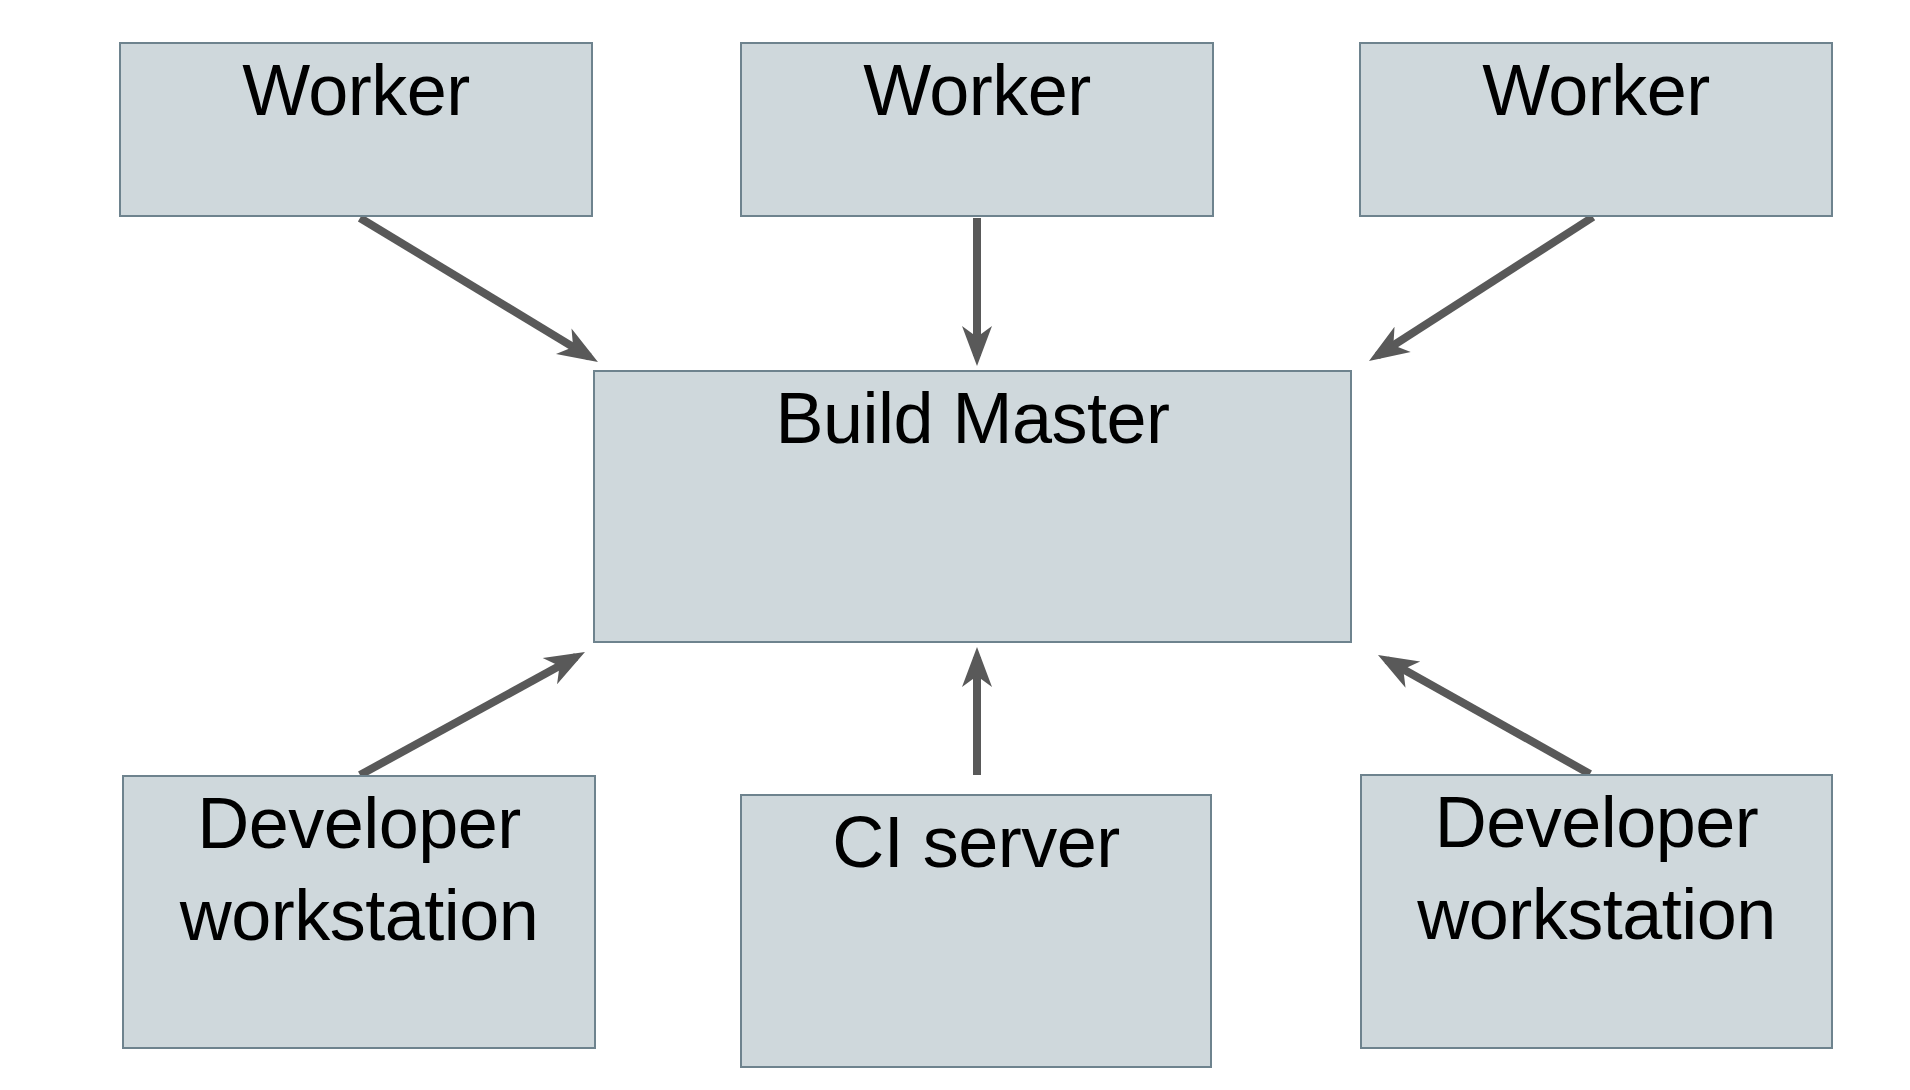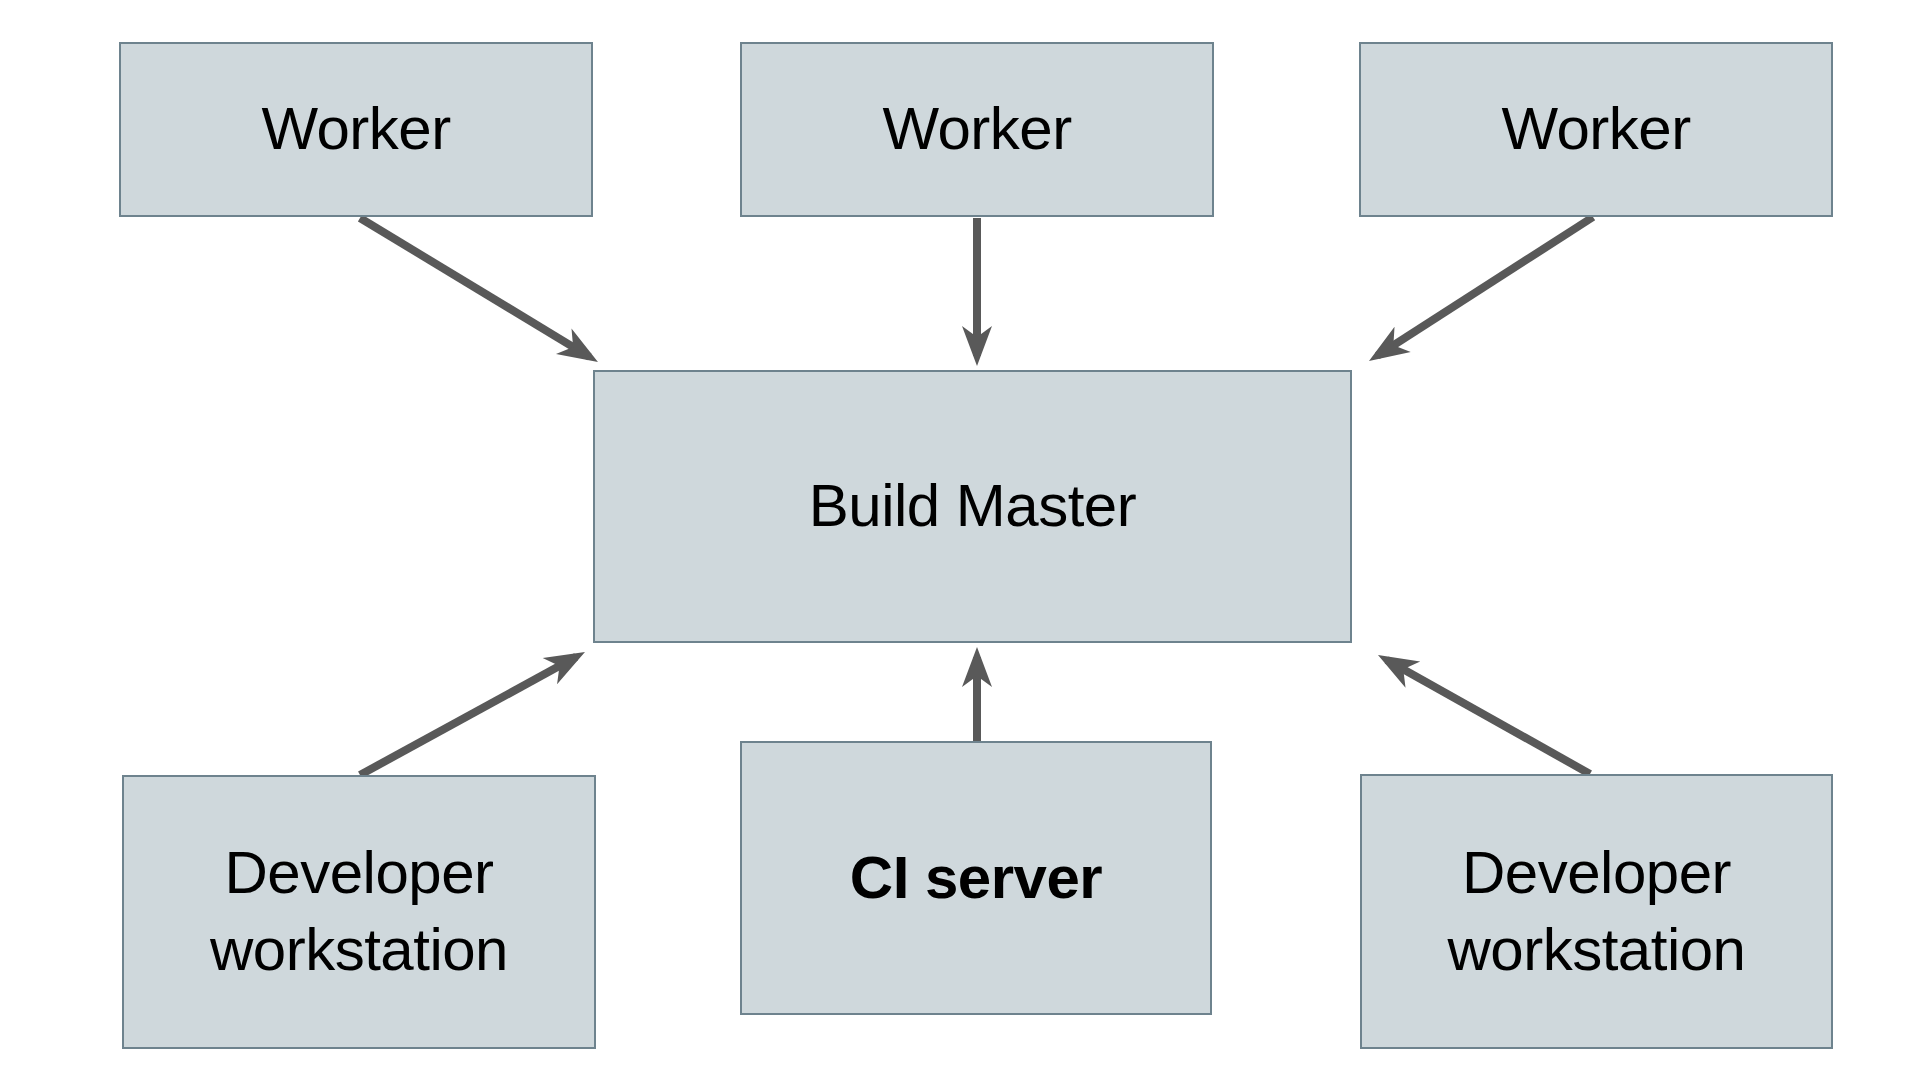--- a/index.html
+++ b/index.html
@@ -35,35 +35,35 @@
     stroke: var(--arrow);
     stroke-width: 8;
     stroke-linecap: butt;
   }
   .arrowhead-shape { fill: var(--arrow); }
   .node {
     position: absolute;
     background: var(--node-fill);
     border: 2px solid var(--node-border);
     display: flex;
-    align-items: center;
+    align-items: flex-start;
     justify-content: center;
     text-align: center;
     color: var(--text);
-    font-size: 60px;
+    font-size: 72px;
     line-height: 1.28;
     letter-spacing: -0.5px;
   }
   .node-label { display: block; padding: 0 10px; }
   #node-worker-1      { left: 119px;  top: 42px;  width: 474px; height: 175px; }
   #node-worker-2      { left: 740px;  top: 42px;  width: 474px; height: 175px; }
   #node-worker-3      { left: 1359px; top: 42px;  width: 474px; height: 175px; }
   #node-build-master  { left: 593px;  top: 370px; width: 759px; height: 273px; }
   #node-dev-left      { left: 122px;  top: 775px; width: 474px; height: 274px; }
-  #node-ci-server     { left: 740px;  top: 741px; width: 472px; height: 274px; font-weight: bold; }
+  #node-ci-server     { left: 740px;  top: 794px; width: 472px; height: 274px; }
   #node-dev-right     { left: 1360px; top: 774px; width: 473px; height: 275px; }
 </style>
 </head>
 <body>
 
 <div class="canvas">
 
   <svg class="edges-layer" viewBox="0 0 1910 1090" width="1910" height="1090">
     <defs>
       <marker id="arrowhead" markerUnits="userSpaceOnUse" markerWidth="44" markerHeight="34" refX="30" refY="15" orient="auto" overflow="visible">

